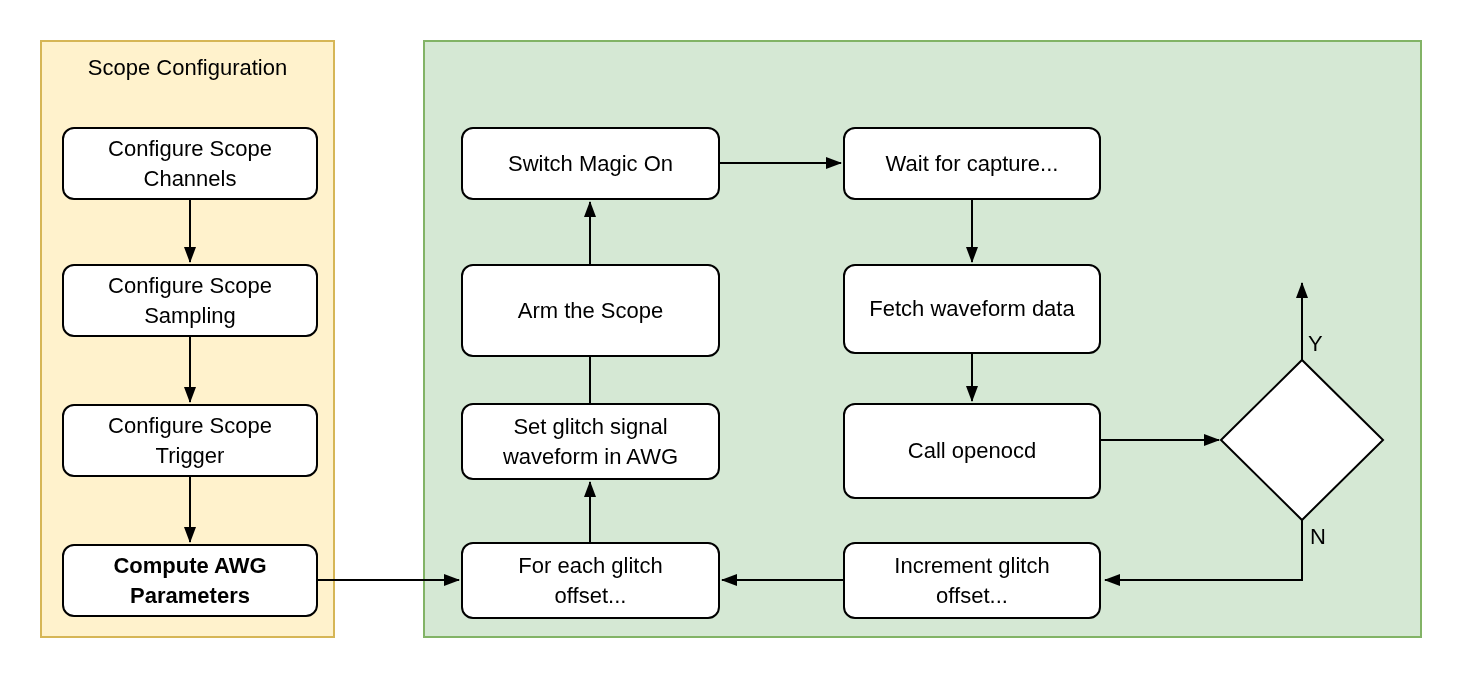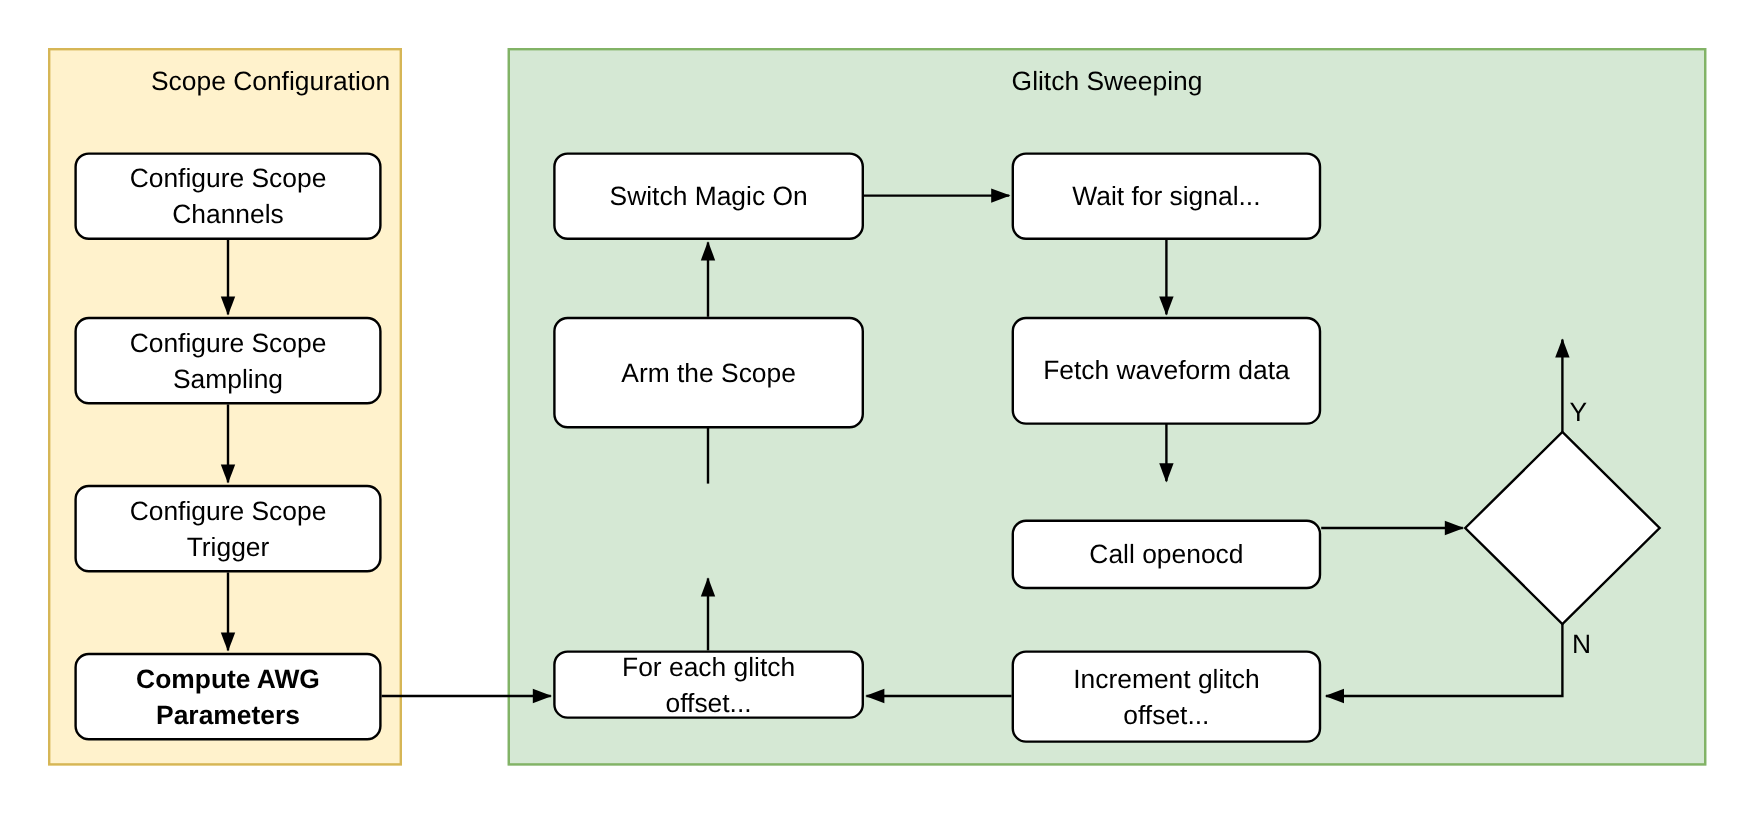--- a/index.html
+++ b/index.html
@@ -4,62 +4,61 @@
 <style>
   html,body { margin:0; padding:0; background:#ffffff; }
   .canvas {
     position:relative; width:1462px; height:680px; background:#ffffff;
     font-family:"Liberation Sans", sans-serif; color:#000000; overflow:hidden;
   }
   .panel { position:absolute; border:2px solid; box-sizing:border-box; }
   #panel-scope  { left:40px;  top:40px; width:295px; height:598px; }
   #panel-glitch { left:423px; top:40px; width:999px; height:598px; }
   .panel-title { position:absolute; text-align:center; font-size:22px; line-height:26px; }
-  #panel-scope-title  { left:40px;  top:55px; width:295px;padding-left:38px; }
+  #panel-scope-title  { left:40px;  top:55px; width:295px; }
   #panel-glitch-title { left:423px; top:55px; width:999px; }
   .node {
     position:absolute; background:#ffffff; border:2px solid #000000; border-radius:12px;
     box-sizing:border-box; display:flex; align-items:center; justify-content:center;
     text-align:center; font-size:22px; line-height:1.32; white-space:pre-line; z-index:3;
   }
   
   #n-cfg-channels { left:62px; top:127px; width:256px; height:73px; }
   #n-cfg-sampling { left:62px; top:264px; width:256px; height:73px; }
   #n-cfg-trigger  { left:62px; top:404px; width:256px; height:73px; }
   #n-compute-awg  { left:62px; top:544px; width:256px; height:73px;font-weight:bold; }
   
   #n-switch-target { left:461px; top:127px; width:259px; height:73px; }
   #n-arm-scope     { left:461px; top:264px; width:259px; height:93px; }
   #n-set-glitch    { left:461px; top:403px; width:259px; height:77px; }
-  #n-for-each      { left:461px; top:542px; width:259px; height:57px; }
+  #n-for-each      { left:461px; top:542px; width:259px; height:77px; }
   
   #n-wait-capture   { left:843px; top:127px; width:258px; height:73px; }
   #n-fetch-waveform { left:843px; top:264px; width:258px; height:90px; }
-  #n-call-openocd   { left:843px; top:403px; width:258px; height:58px;margin-top:30px; }
+  #n-call-openocd   { left:843px; top:403px; width:258px; height:96px; }
   #n-increment      { left:843px; top:542px; width:258px; height:77px; }
   
   #n-end { left:1221px; top:121px; width:160px; height:160px; border-radius:50%; }
   
   #n-magic { left:1231px; top:400px; width:142px; height:80px; background:transparent; border:none; z-index:4; }
   .edge-label { position:absolute; font-size:22px; z-index:4; }
   #lbl-yes { left:1308px; top:331px; }
   #lbl-no  { left:1310px; top:524px; }
   .overlay { position:absolute; left:0; top:0; z-index:2; }
   .edge { stroke:#000000; stroke-width:2; fill:none; }
   .shape { stroke:#000000; stroke-width:2; fill:#ffffff; }
 </style>
 </head>
 <body>
 
 <div class="canvas">
 
   <div class="panel" id="panel-scope" style="background-color: rgb(255, 242, 204); border-color: rgb(214, 182, 86);"></div>
   <div class="panel" id="panel-glitch" style="background-color: rgb(213, 232, 212); border-color: rgb(130, 179, 102);"></div>
   <div class="panel-title" id="panel-scope-title">Scope Configuration</div>
-  <div class="panel-title" id="panel-glitch-title">Glitch Sweeping</div>
 
   <svg class="overlay" width="1462" height="680">
     <defs>
       <marker id="arrow" viewBox="0 0 20 20" refX="17" refY="10" markerWidth="20" markerHeight="20" markerUnits="userSpaceOnUse" orient="auto">
         <path d="M2,4 L18,10 L2,16 Z" fill="#000000"></path>
       </marker>
     </defs>
     <line class="edge" x1="190" y1="200" x2="190" y2="262" marker-end="url(#arrow)"></line>
     <line class="edge" x1="190" y1="337" x2="190" y2="402" marker-end="url(#arrow)"></line>
     <line class="edge" x1="190" y1="477" x2="190" y2="542" marker-end="url(#arrow)"></line>
@@ -81,24 +80,26 @@
 Channels</div>
   <div class="node" id="n-cfg-sampling">Configure Scope
 Sampling</div>
   <div class="node" id="n-cfg-trigger">Configure Scope
 Trigger</div>
   <div class="node" id="n-compute-awg">Compute AWG
 Parameters</div>
 
   <div class="node" id="n-switch-target">Switch Magic On</div>
   <div class="node" id="n-arm-scope">Arm the Scope</div>
+  <div class="node" id="n-set-glitch">Set glitch signal
+waveform in AWG</div>
   <div class="node" id="n-for-each">For each glitch
 offset...</div>
 
-  <div class="node" id="n-wait-capture">Wait for signal...</div>
+  <div class="node" id="n-wait-capture">Wait for capture...</div>
   <div class="node" id="n-fetch-waveform">Fetch waveform data</div>
   <div class="node" id="n-call-openocd">Call openocd</div>
   <div class="node" id="n-increment">Increment glitch
 offset...</div>
 
 
   <div class="edge-label" id="lbl-yes">Y</div>
   <div class="edge-label" id="lbl-no">N</div>
 
 </div>

